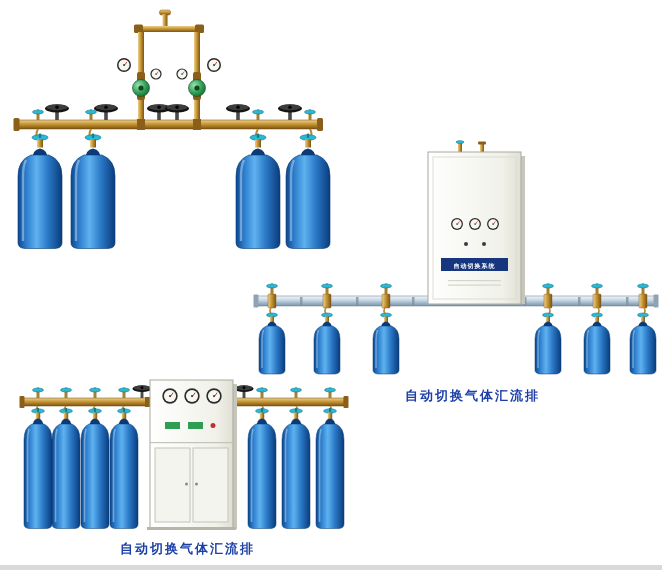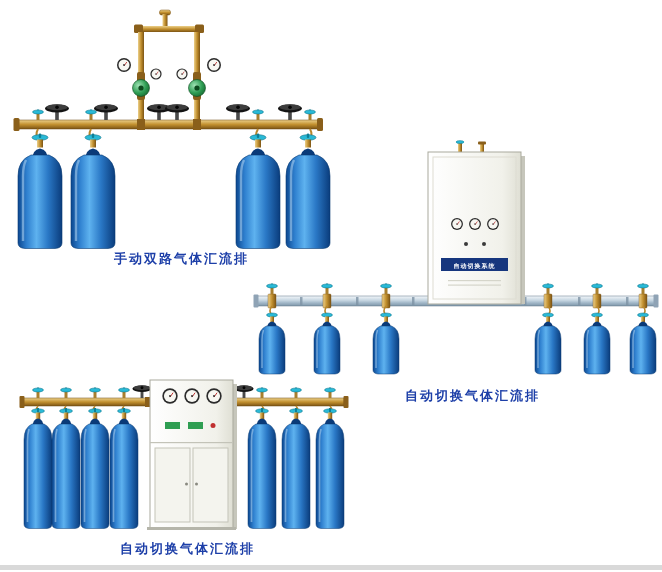--- a/index.html
+++ b/index.html
@@ -289,18 +289,17 @@
       <circle cx="199" cy="49.5" r="2.5" fill="#c03030"></circle>
       <rect x="136" y="66" width="83" height="1.2" fill="#c3c3b8"></rect>
       <rect x="141" y="72" width="35" height="74" fill="#f4f4ee" stroke="#c3c3b8" stroke-width="1"></rect>
       <rect x="179" y="72" width="35" height="74" fill="#f4f4ee" stroke="#c3c3b8" stroke-width="1"></rect>
       <circle cx="172.5" cy="108" r="1.5" fill="#8a8a80"></circle>
       <circle cx="182.5" cy="108" r="1.5" fill="#8a8a80"></circle>
       <rect x="133" y="151" width="89" height="3" fill="#b5b5aa"></rect>
     </g>
   </svg>
 
-  <div class="caption" style="left:114px;top:250px">手动双路气体汇流排</div>
   <div class="caption" style="left:405px;top:387px">自动切换气体汇流排</div>
   <div class="caption" style="left:120px;top:540px">自动切换气体汇流排</div>
 
   <div class="bottom-border"></div>
 </div>
 
 </body></html>

